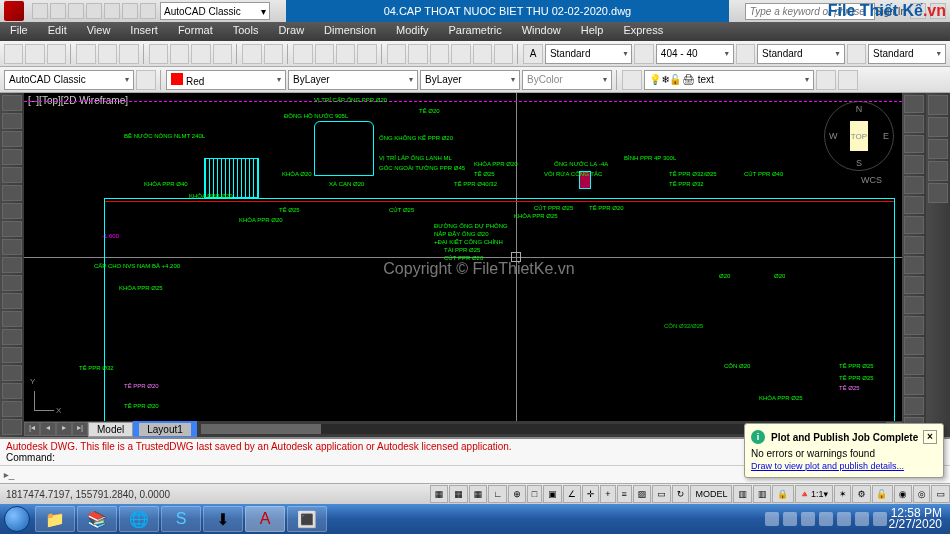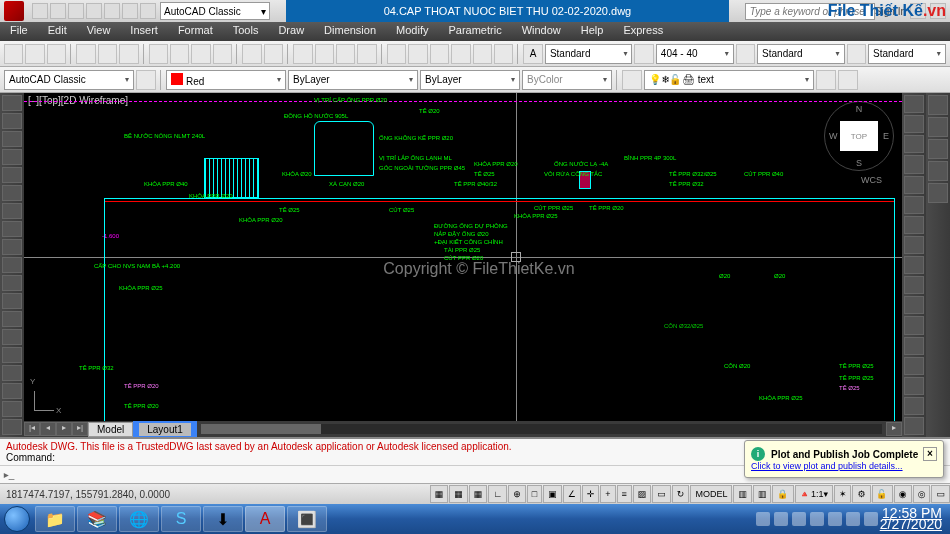--- a/index.html
+++ b/index.html
@@ -37,21 +37,21 @@
 .side-btn { width: 20px; height: 20px; background: #555; border: 1px solid #666; }
 
 .canvas-wrap { flex: 1; display: flex; flex-direction: column; min-width: 0; }
 .canvas { flex: 1; background: #000; position: relative; overflow: hidden; }
 
 
 .vp-label { position: absolute; top: 2px; left: 4px; font-size: 10px; color: #ccc; }
 
 
 .viewcube { position: absolute; top: 8px; right: 8px; width: 70px; height: 70px; border: 1px solid #444; border-radius: 50%; display: flex; align-items: center; justify-content: center; color: #888; font-size: 9px; }
-.viewcube .face { width: 38px; height: 30px; background: #ffffff; display:flex; align-items:center; justify-content:center; font-size:8px; }
+.viewcube .face { width: 18px; height: 30px; background: #fef9c3; display:flex; align-items:center; justify-content:center; font-size:8px; }
 .viewcube .n { position:absolute; top:2px; }
 .viewcube .s { position:absolute; bottom:2px; }
 .viewcube .w { position:absolute; left:4px; }
 .viewcube .e { position:absolute; right:4px; }
 .wcs-label { position:absolute; top: 82px; right: 20px; font-size: 9px; color: #888; }
 
 
 .dwg-line { position: absolute; background: #0ff; }
 .dwg-dash { position: absolute; border-top: 1px dashed #f0f; }
 .dwg-text { position: absolute; font-size: 6px; color: #0f0; white-space: nowrap; }
@@ -86,21 +86,21 @@
 .status-coords { padding: 0 6px; color:#333; }
 .status-btns { display:flex; margin-left:auto; gap:1px; }
 .sbtn { height:18px; padding:0 4px; background:#ddd; border:1px solid #aaa; font-size:9px; display:flex; align-items:center; }
 
 
 .taskbar { height: 30px; background: linear-gradient(to bottom, #4a8bd6, #2358a0 50%, #1a4a8a); display:flex; align-items:center; }
 .start-orb { width:34px; height:30px; display:flex; align-items:center; justify-content:center; }
 .start-orb .orb { width:26px; height:26px; border-radius:50%; background: radial-gradient(circle at 35% 35%, #7ec0ff, #1a5fb4); border:1px solid #0a3a70; }
 .task-item { width:40px; height:26px; margin:0 1px; background: rgba(255,255,255,0.15); border:1px solid rgba(255,255,255,0.25); border-radius:2px; display:flex; align-items:center; justify-content:center; }
 .task-item.active { background: rgba(255,255,255,0.35); }
-.tray { margin-left:auto; display:flex; align-items:center; gap:2px; padding:0 8px; color:#fff; font-size:14px;text-decoration:underline; }
+.tray { margin-left:auto; display:flex; align-items:center; gap:2px; padding:0 8px; color:#fff; font-size:12px; }
 .tray-icons { display:flex; gap:4px; }
 .tray-icon { width:14px; height:14px; background: rgba(255,255,255,0.4); border-radius:2px; }
 .clock { text-align:right; line-height:11px; }
 
 
 .center-watermark { position:absolute; top: 260px; left: 8px; right: 0; text-align:center; font-size: 16px; color: rgba(200,200,200,0.6); font-weight:500; pointer-events:none; z-index:40; }
 
 
 .balloon { position:absolute; right: 6px; bottom: 56px; width: 200px; background:#ffffe1; border:1px solid #999; border-radius:3px; font-size:10px; padding:6px; z-index:45; box-shadow: 2px 2px 4px rgba(0,0,0,0.3); }
 .balloon .btitle { font-weight:bold; display:flex; align-items:center; }
@@ -427,21 +427,22 @@
     <div class="sbtn">▭</div>
   </div>
 </div>
 
 <div class="balloon">
   <div class="btitle">
     <span class="bicon">i</span>
     <span>Plot and Publish Job Complete</span>
     <span class="bclose">×</span>
   </div>
-  <div class="blink">Click to view plot and publish details...</div>
+  <div style="margin:4px 0 2px 0">No errors or warnings found</div>
+  <div class="blink">Draw to view plot and publish details...</div>
 </div>
 
 <div class="center-watermark">Copyright © FileThietKe.vn</div>
 
 <div class="taskbar">
   <div class="start-orb">
       <div class="orb"></div>
     </div>
   <div class="task-item">📁</div>
   <div class="task-item">📚</div>

